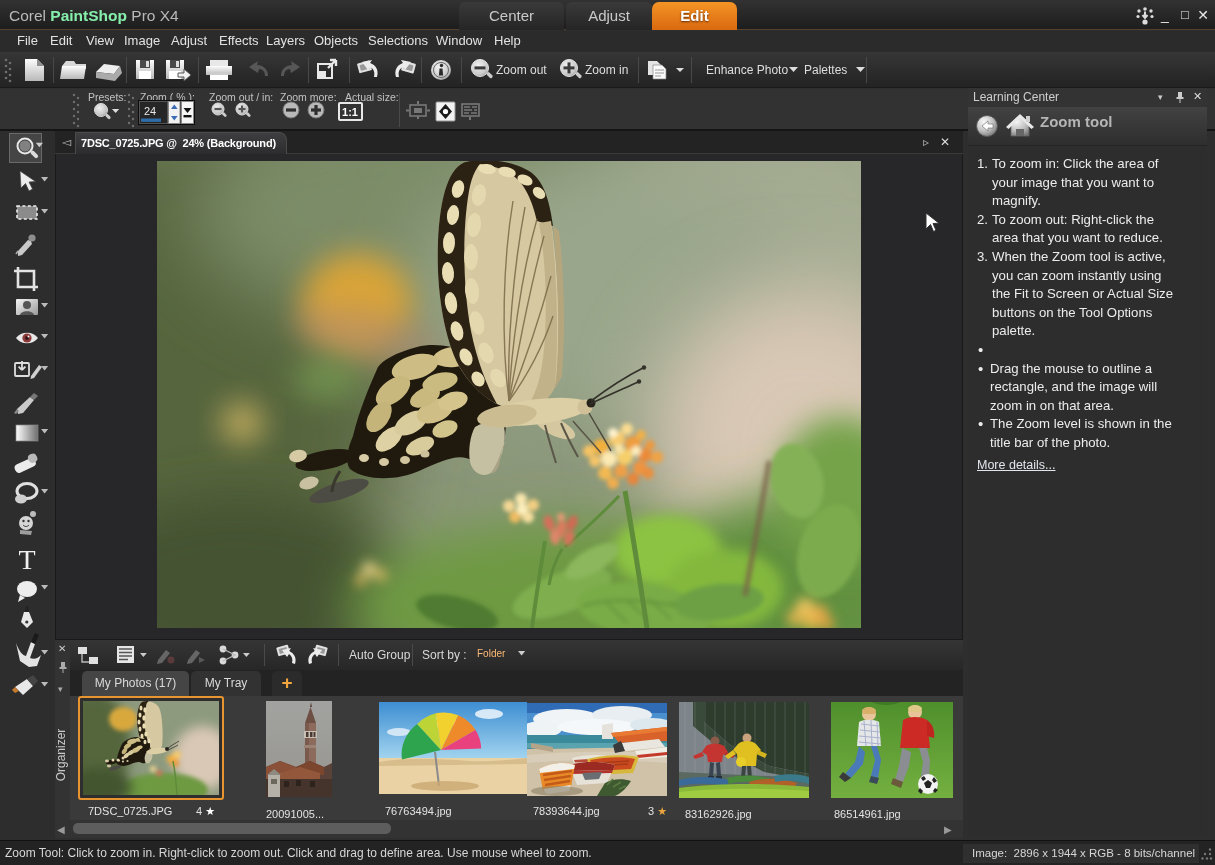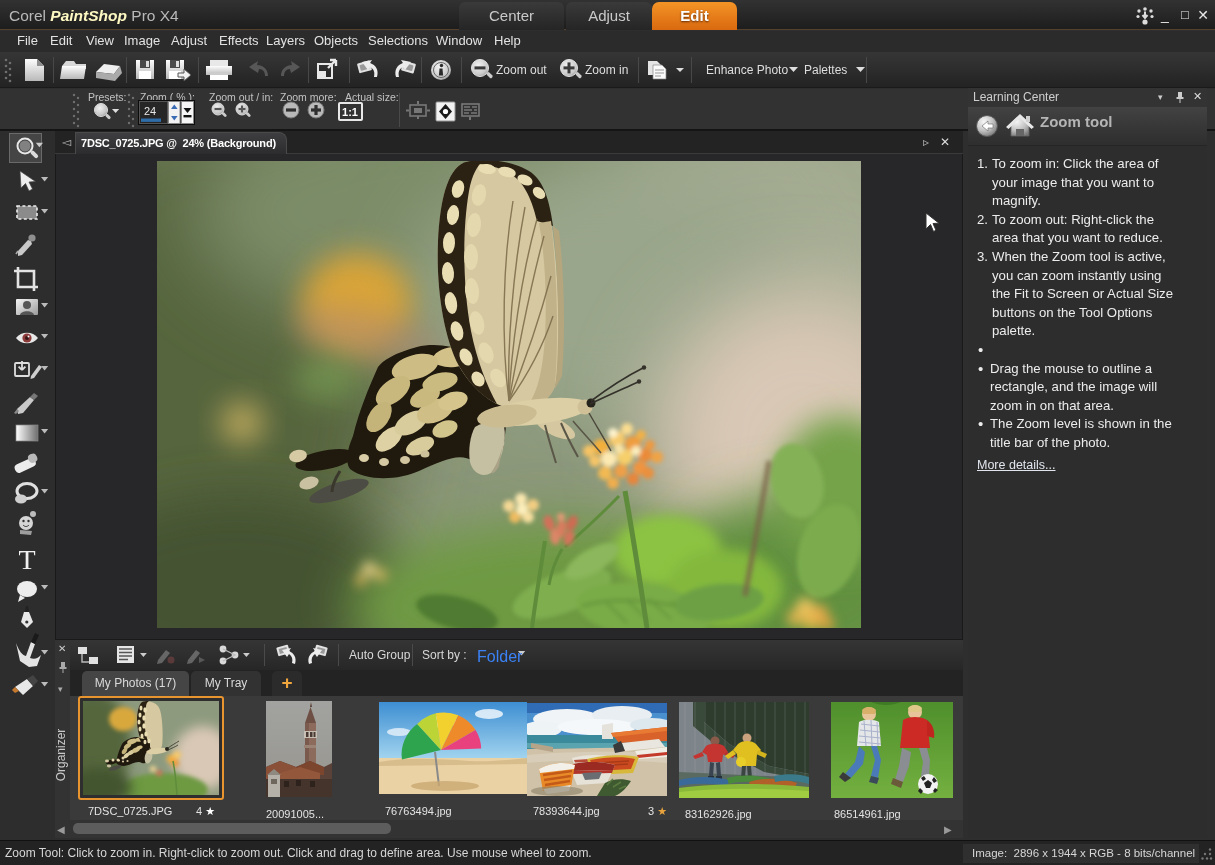--- a/index.html
+++ b/index.html
@@ -1,21 +1,21 @@
 <!DOCTYPE html>
 <html><head><meta charset="utf-8">
 <style>
 *{margin:0;padding:0;box-sizing:border-box;}
 html,body{width:1215px;height:865px;overflow:hidden;background:#2e2e2e;font-family:"Liberation Sans",sans-serif;}
 .abs{position:absolute;}
 #app{position:relative;width:1215px;height:865px;background:#2e2e2e;}
 
 #titlebar{left:0;top:0;width:1215px;height:30px;background:linear-gradient(#323232,#1d1d1d);border-bottom:1px solid #553f2d;}
 #apptitle{left:9px;top:7px;font-size:15.5px;color:#b9b9b9;letter-spacing:0px;}
-#apptitle b{color:#fef9c3;font-style:italic;}
+#apptitle b{color:#86efac;}
 .toptab{top:2px;height:28px;line-height:28px;text-align:center;font-size:15px;color:#c9c9c9;}
 #tab-manage{left:459px;width:105px;background:linear-gradient(#3a3a3a,#252525);border-radius:6px 6px 0 0;}
 #tab-adjust{left:566px;width:86px;background:linear-gradient(#3a3a3a,#252525);border-radius:6px 6px 0 0;}
 #tab-edit{left:652px;width:85px;background:linear-gradient(#f49426,#d9690f);border-radius:7px 7px 0 0;color:#fff;font-weight:bold;text-shadow:0 1px 2px rgba(60,20,0,.8);}
 .winbtn{top:0;height:30px;line-height:30px;color:#e6e6e6;text-align:center;}
 
 #menubar{left:0;top:31px;width:1215px;height:21px;background:#2b2b2b;}
 #menubar span{position:absolute;top:2px;font-size:13px;color:#e2e2e2;}
 
 #toolbar{left:0;top:52px;width:1215px;height:36px;background:linear-gradient(#363636,#232323);border-bottom:1px solid #1a1a1a;}
@@ -703,21 +703,21 @@
         <rect x="260" y="6" width="12" height="9" rx="1" transform="rotate(15 266 10)" fill="#e2e2e2"></rect>
         <rect x="262" y="8" width="8" height="5" transform="rotate(15 266 10)" fill="#999"></rect>
         <path d="M254 24c-2-6 1-11 6-13l-2-3 9 2-5 7-2-3c-3 2-4 5-3 9z" fill="#ececec"></path>
       </g>
     <path d="M283.5 4v22" stroke="#4a4a4a"></path>
     <path d="M357.5 4v22" stroke="#4a4a4a"></path>
     <path d="M463 11l3.6 4.5 3.6-4.5z" fill="#ccc"></path>
   </svg>
   <div class="abs" style="left:349px;top:648px;font-size:12px;color:#d8d8d8;">Auto Group</div>
   <div class="abs" style="left:422px;top:648px;font-size:12px;color:#d8d8d8;">Sort by :</div>
-  <div class="abs" style="left:477px;top:648px;font-size:16px;color:#3b82f6;">Folder</div>
+  <div class="abs" style="left:477px;top:648px;font-size:10px;color:#fdba74;">Folder</div>
 
   <div class="abs" style="left:78px;top:696px;width:146px;height:104px;border:2px solid #e8952f;border-radius:3px;background:#2e2e2e;"></div>
   <div class="abs" style="left:83px;top:701px;width:136px;height:94px;overflow:hidden;">
     <svg width="136" height="94" viewBox="0 0 136 94">
       <defs>
           <filter id="tb1" x="-40%" y="-40%" width="180%" height="180%">
             <feGaussianBlur stdDeviation="6"></feGaussianBlur>
           </filter>
       <filter id="tb2" x="-40%" y="-40%" width="180%" height="180%">
             <feGaussianBlur stdDeviation="2"></feGaussianBlur>

